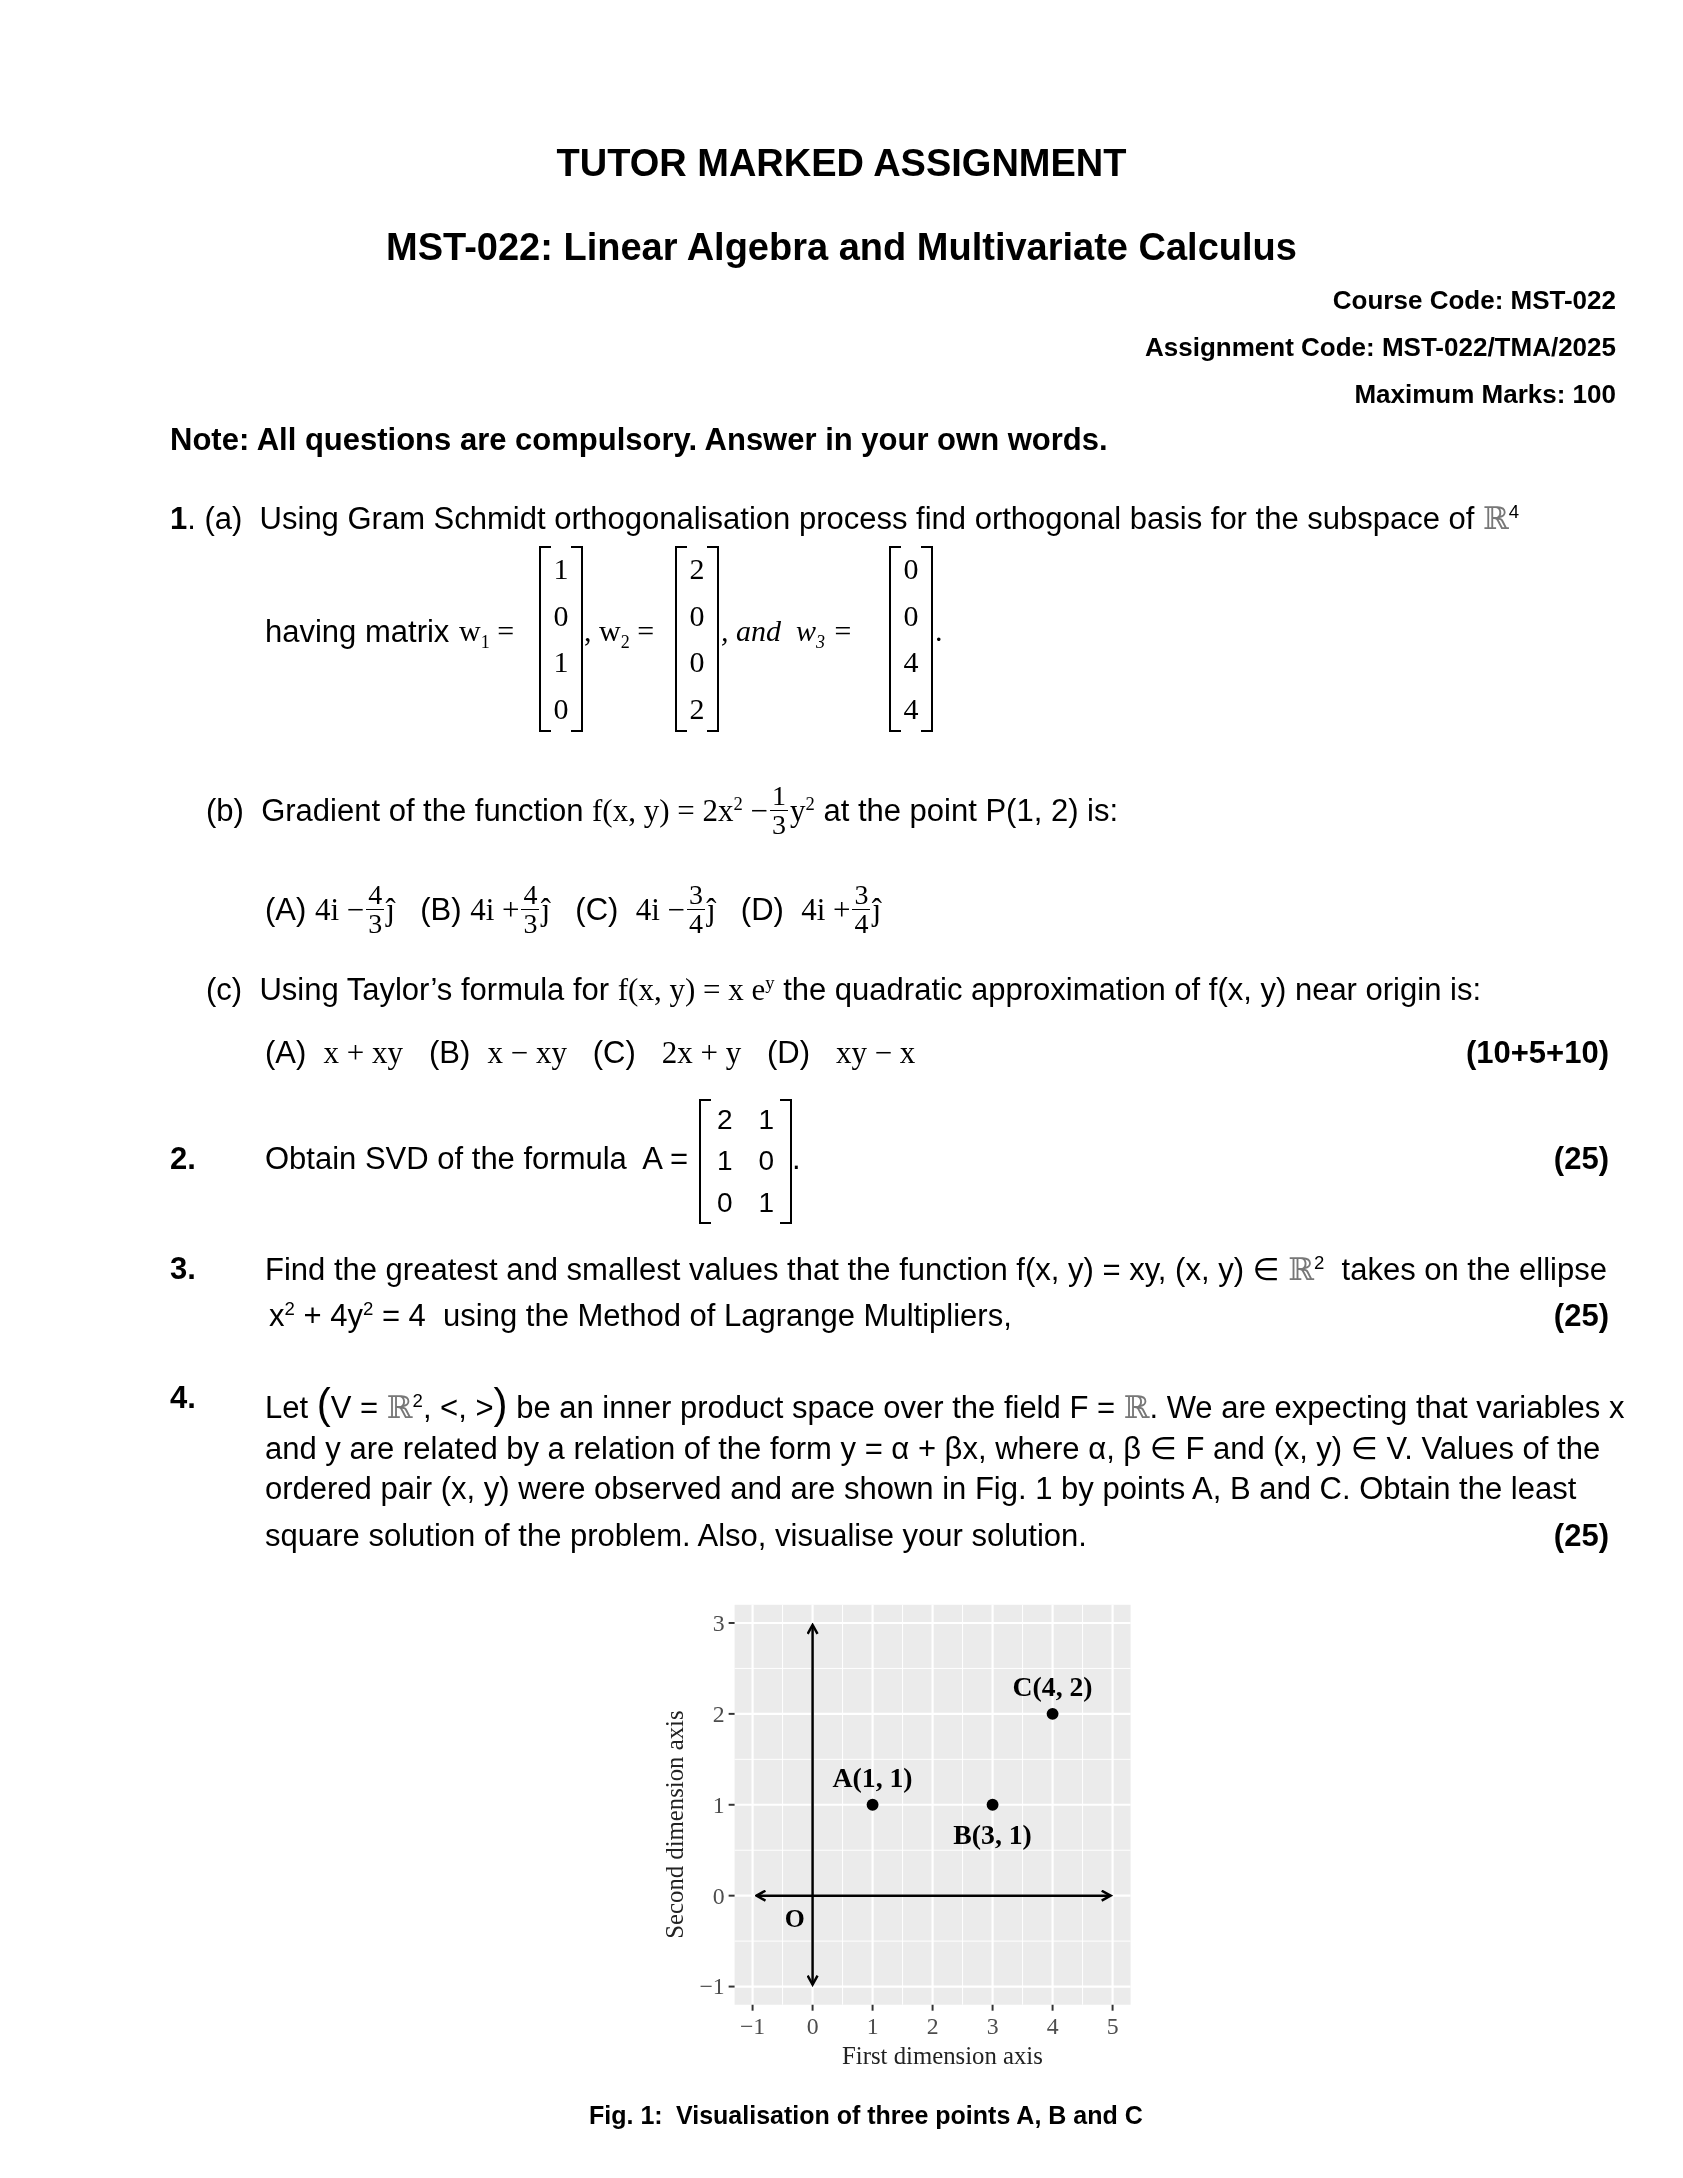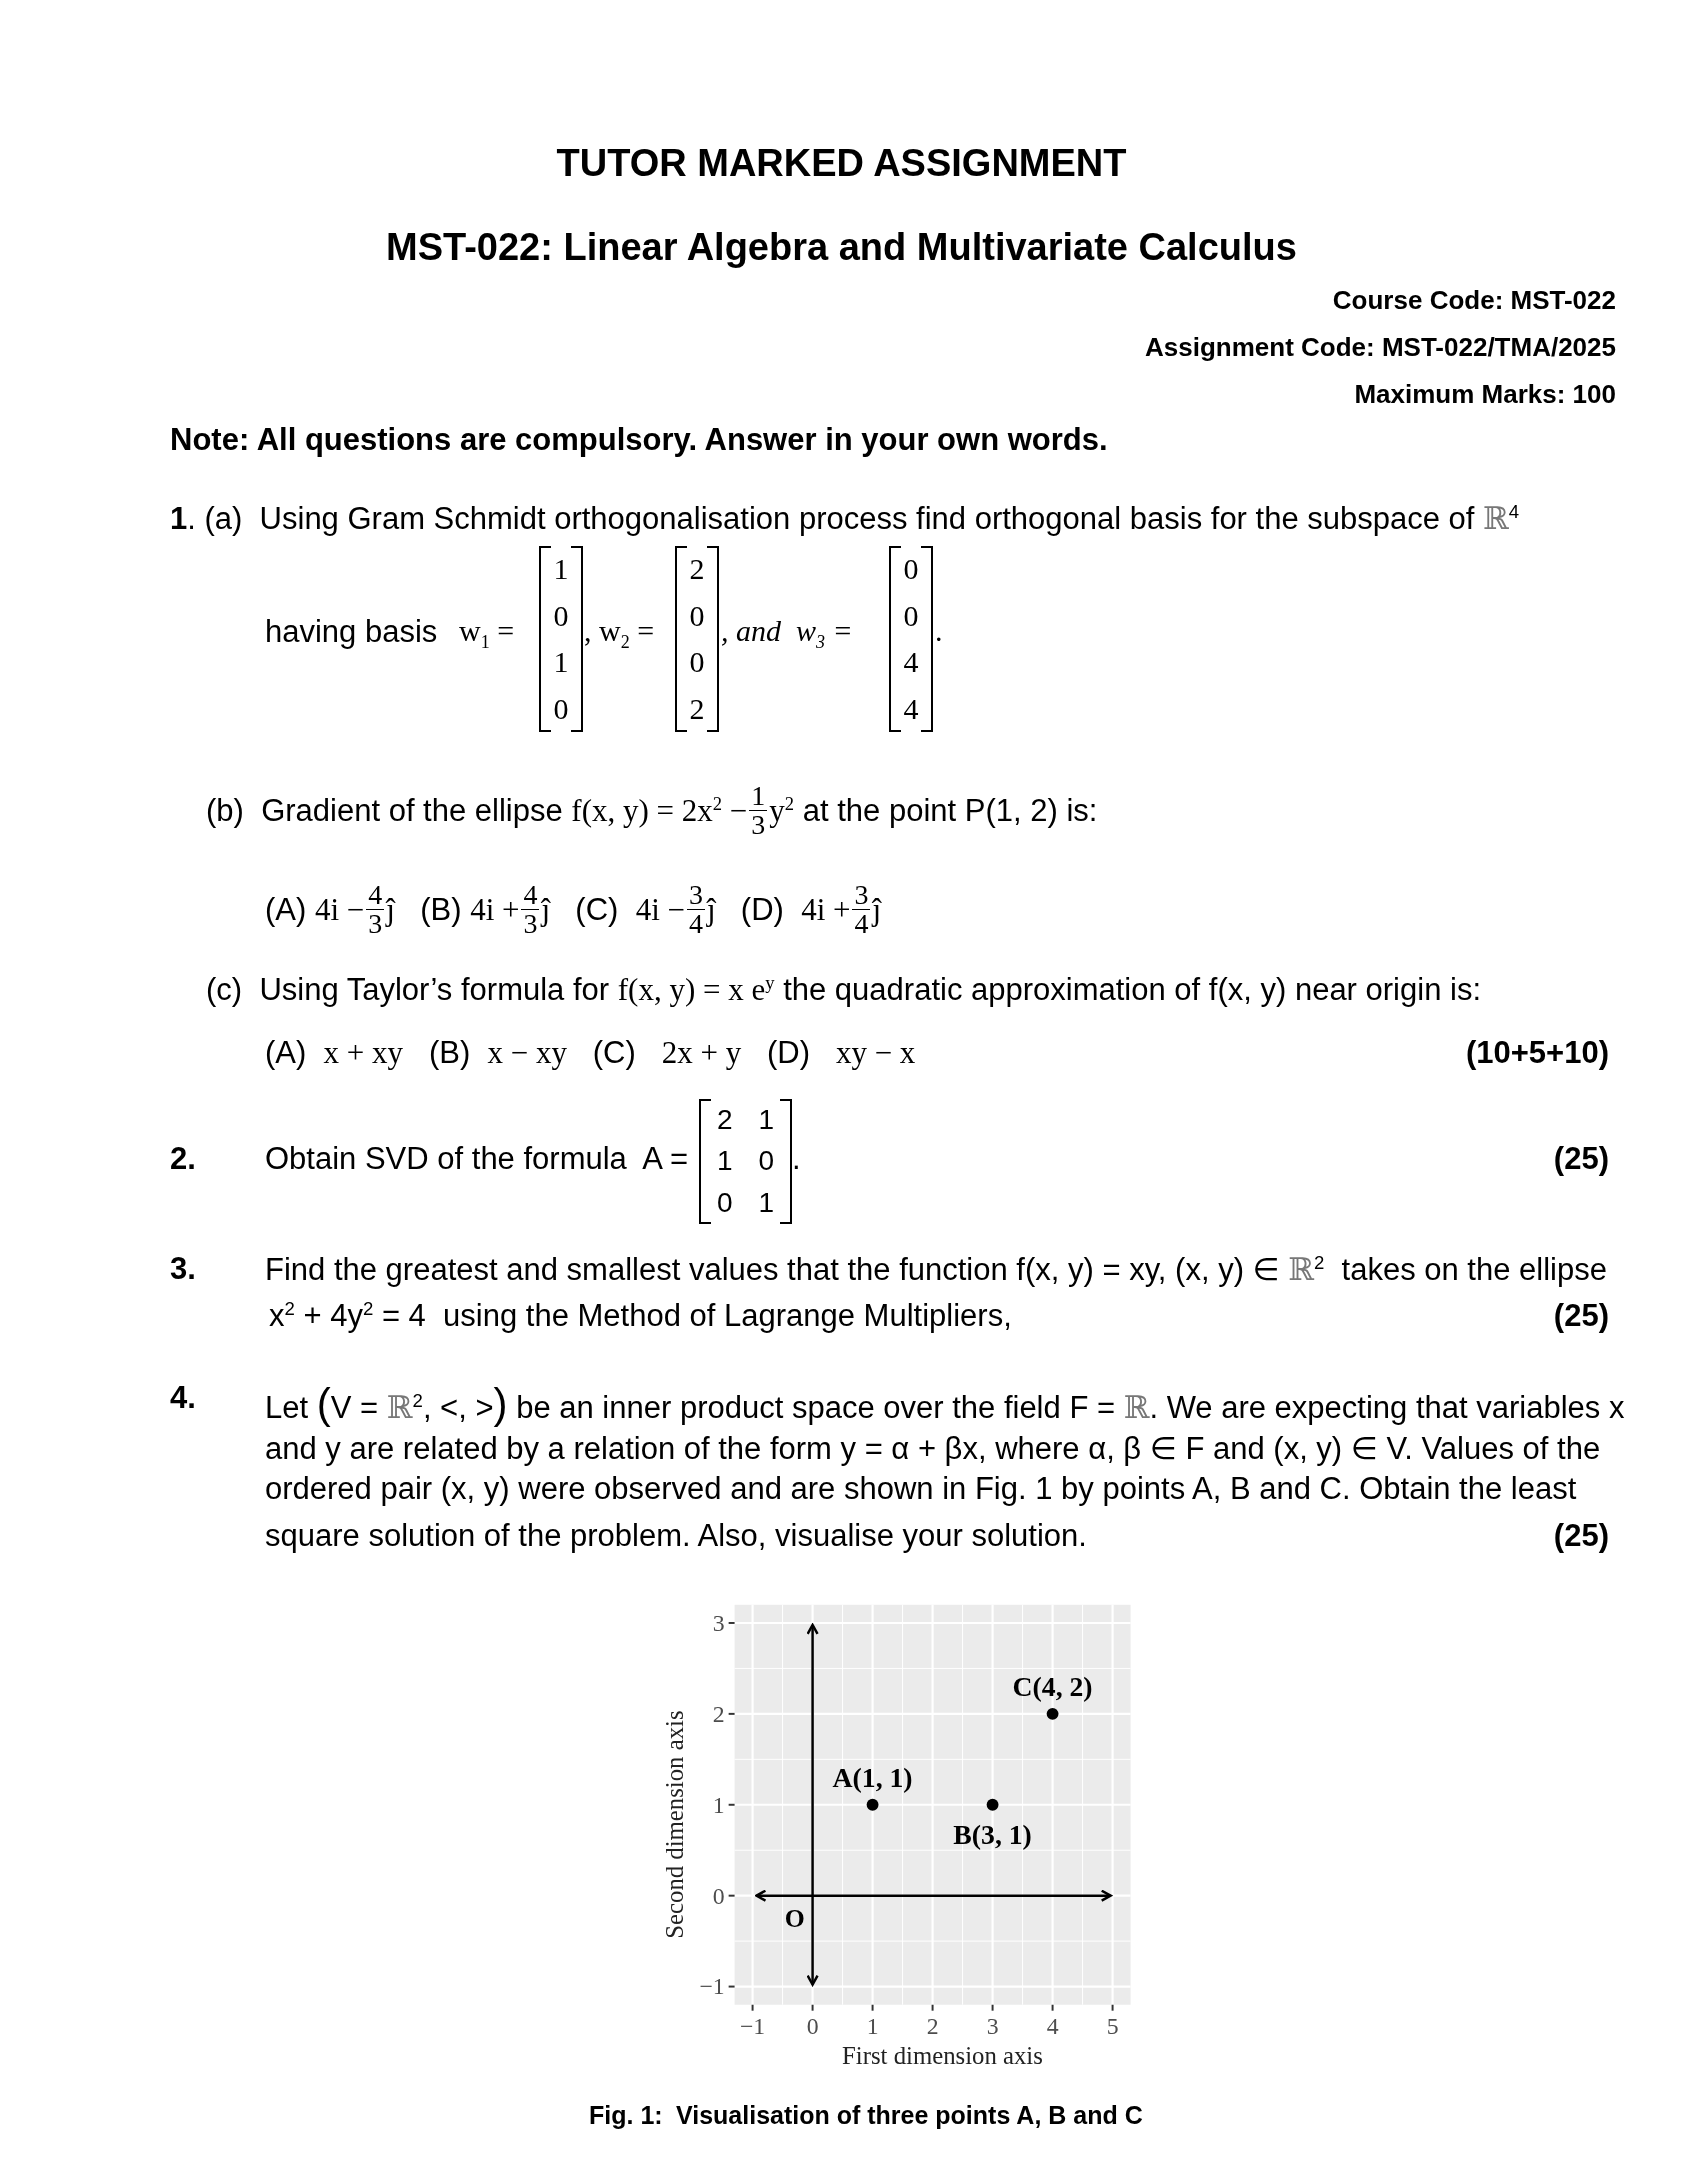--- a/index.html
+++ b/index.html
@@ -34,21 +34,21 @@
 <div class="abs meta" style="top:285px;">Course Code: MST-022</div>
 <div class="abs meta" style="top:332px;">Assignment Code: MST-022/TMA/2025</div>
 <div class="abs meta" style="top:379px;">Maximum Marks: 100</div>
 <div class="abs note" style="top:422px;">Note: All questions are compulsory. Answer in your own words.</div>
 
 <div class="abs txt" style="left:170px; top:500px;">
   <span class="bold">1</span><span>. </span><span>(a)</span>&nbsp; <span>Using Gram Schmidt orthogonalisation process find orthogonal basis for the subspace of</span>
   <span class="bb">ℝ</span><sup>4</sup>
 </div>
 
-<div class="abs txt" style="left:265px; top:614px;">having basis</div>
+<div class="abs txt" style="left:265px; top:614px;">having matrix</div>
 <div class="abs serif" style="left:459px; top:614px; font-size:30px;"><span>w</span><sub>1</sub> =</div>
 <div class="matrix" style="left:539px; top:546px; width:40px; height:186px;">
   <i class="brk-tl"></i>
     <i class="brk-bl"></i>
     <i class="brk-tr"></i>
     <i class="brk-br"></i>
   <span>1</span>
     <span>0</span>
     <span>1</span>
     <span>0</span>
@@ -71,21 +71,21 @@
     <i class="brk-tr"></i>
     <i class="brk-br"></i>
   <span>0</span>
     <span>0</span>
     <span>4</span>
     <span>4</span>
 </div>
 <div class="abs serif" style="left:935px; top:614px; font-size:30px;">.</div>
 
 <div class="abs txt" style="left:206px; top:782px; display:flex; align-items:center;">
-  <span>(b)</span>&nbsp;&nbsp;<span>Gradient of the ellipse</span>&nbsp;
+  <span>(b)</span>&nbsp;&nbsp;<span>Gradient of the function</span>&nbsp;
   <span class="serif"><span>f(x, y) = 2x</span><sup>2</sup> <span>−</span></span>
   <span class="frac">
       <span class="num">1</span>
       <span class="den">3</span>
     </span>
   <span class="serif"><span>y</span><sup>2</sup></span>&nbsp;
   <span>at the point P(1, 2) is:</span>
 </div>
 
 <div class="abs txt" style="left:265px; top:881px; display:flex; align-items:center; gap:4px;">

